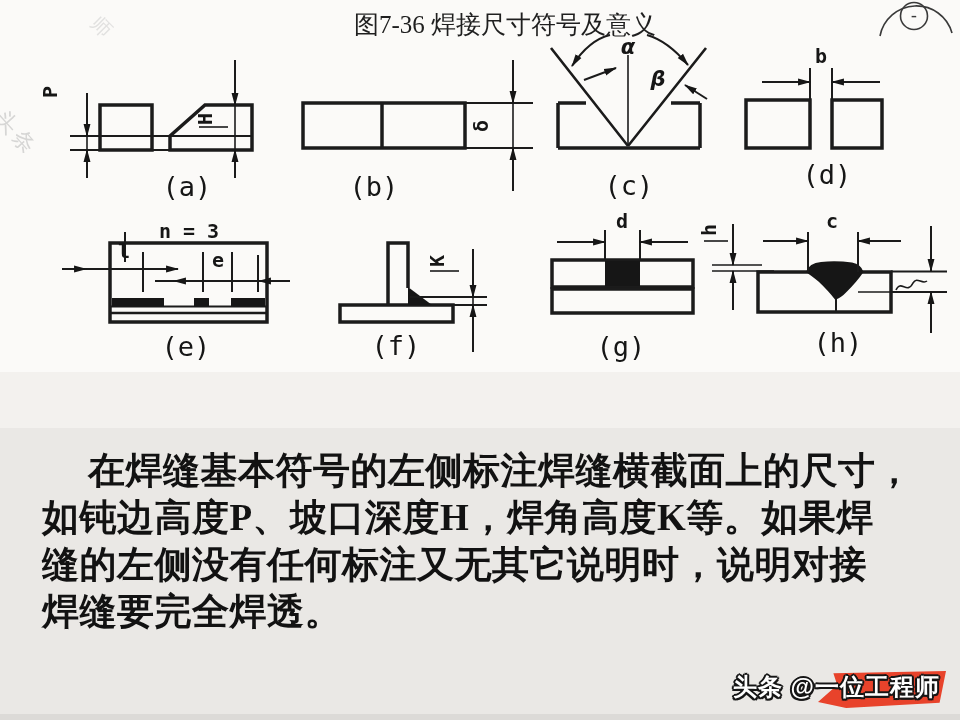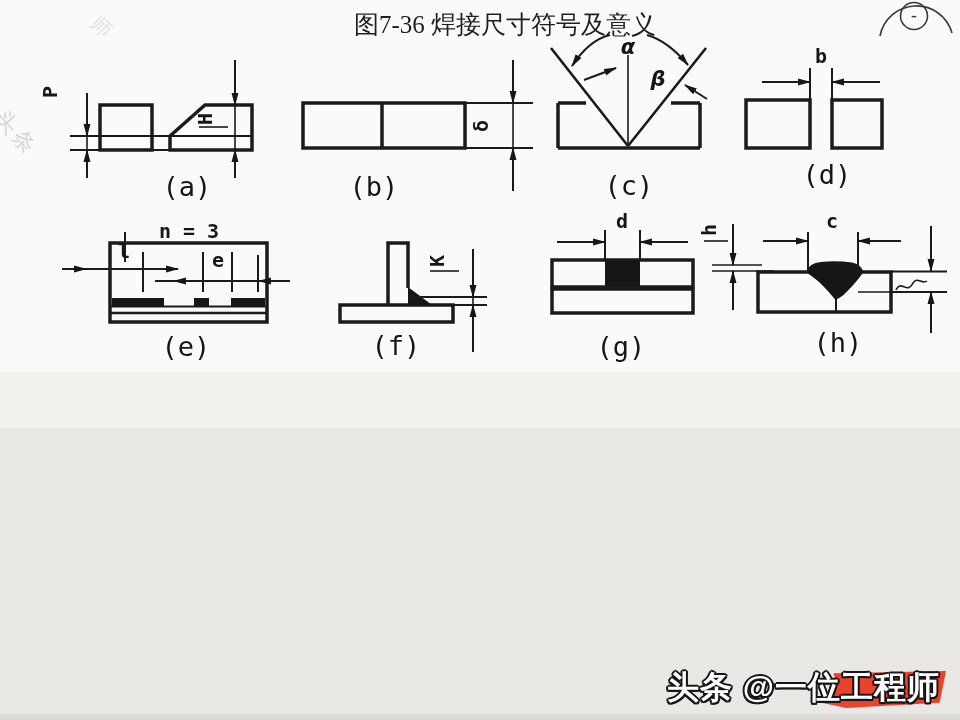--- a/index.html
+++ b/index.html
@@ -30,21 +30,21 @@
   .wm-left{position:absolute;left:10px;top:104px;color:#b9b9b9;opacity:.55;font-size:22px;
            transform:rotate(48deg);transform-origin:left top;letter-spacing:4px;}
   .wm-top{position:absolute;left:104px;top:10px;color:#c9c9c9;opacity:.5;font-size:20px;
           transform:rotate(45deg);transform-origin:left top;}
   .logo-svg{position:absolute;left:868px;top:0;}
   .logo-svg path,.logo-svg circle{stroke:#3a3a3a;stroke-width:1.6px;fill:none;}
   .logo-dash{font-family:"DejaVu Sans Mono",monospace;font-size:18px;fill:#3a3a3a;stroke:none;}
   .badge{position:absolute;right:14px;bottom:12px;height:42px;}
   .badge-arrow{position:absolute;right:0;bottom:0;width:128px;height:37px;background:#e8432b;
                clip-path:polygon(0% 84%,15% 38%,12% 6%,100% 0%,95% 86%,22% 100%);}
-  .badge-text{position:relative;font-size:32px;font-weight:bold;color:#ffffff;line-height:42px;
+  .badge-text{position:relative;font-size:24px;font-weight:bold;color:#ffffff;line-height:42px;
               letter-spacing:1px;padding-right:6px;white-space:nowrap;
               text-shadow:2px 0 0 #161616,-2px 0 0 #161616,0 2px 0 #161616,0 -2px 0 #161616,
                           1.5px 1.5px 0 #161616,-1.5px 1.5px 0 #161616,
                           1.5px -1.5px 0 #161616,-1.5px -1.5px 0 #161616;}
   .bottom-edge{position:absolute;left:0;bottom:0;width:960px;height:6px;background:#dcdad7;}
 </style>
 </head>
 <body>
 
 <div class="slide">
@@ -173,20 +173,26 @@
       <path d="M931 226 L931 271" class="s2" marker-end="url(#ah)"></path>
       <path d="M931 333 L931 292" class="s2" marker-end="url(#ah)"></path>
       <text class="dim-text" text-anchor="middle" x="832" y="228">c</text>
       <text class="dim-text" text-anchor="middle" transform="translate(716,230) rotate(-90)" font-size="18">h</text>
       <text class="lbl" text-anchor="middle" x="838" y="352">(h)</text>
     </g>
   </svg>
 
   <div class="caption">图7-36 焊接尺寸符号及意义</div>
 
+  <div class="body-text">
+    <div class="indent">在焊缝基本符号的左侧标注焊缝横截面上的尺寸，</div>
+    <div>如钝边高度P、坡口深度H，焊角高度K等。如果焊</div>
+    <div>缝的左侧没有任何标注又无其它说明时，说明对接</div>
+    <div>焊缝要完全焊透。</div>
+  </div>
 
   <div class="wm-left">头条</div>
   <div class="wm-top">师</div>
 
   <svg class="logo-svg" width="92" height="54" viewBox="0 0 92 54">
     <path d="M12 36 A 37 37 0 0 1 84 33"></path>
     <circle cx="46" cy="16" r="13.5"></circle>
     <text class="logo-dash" text-anchor="middle" x="46" y="21">-</text>
   </svg>
 

